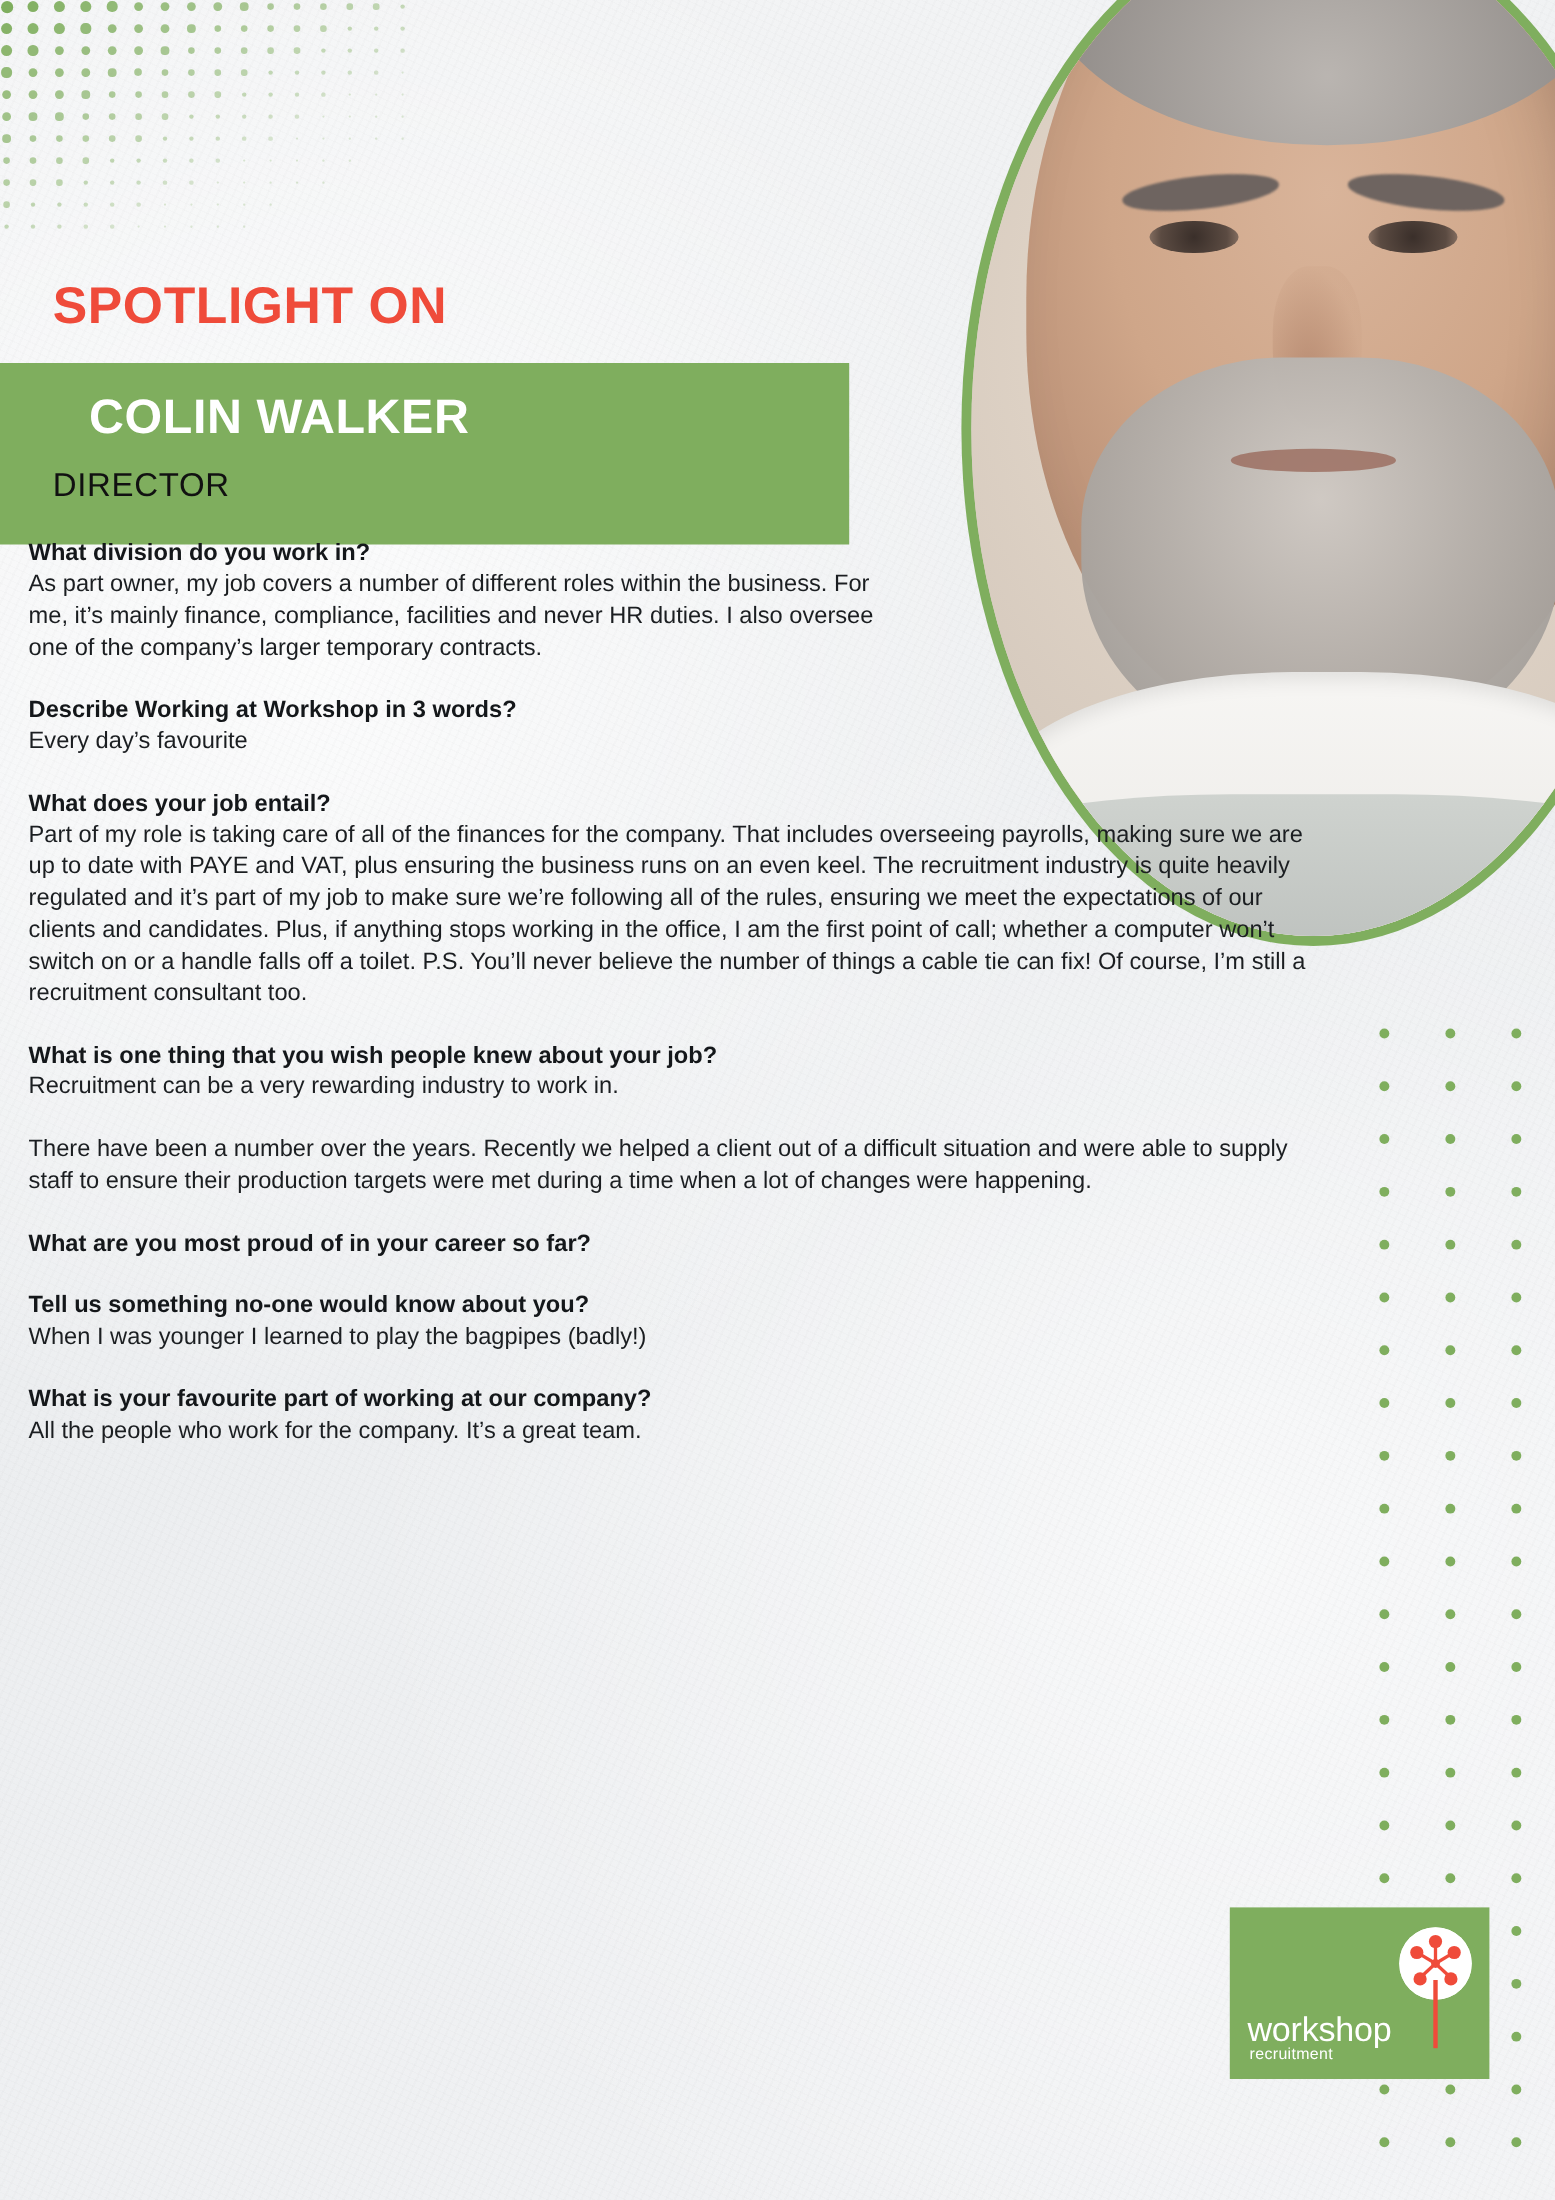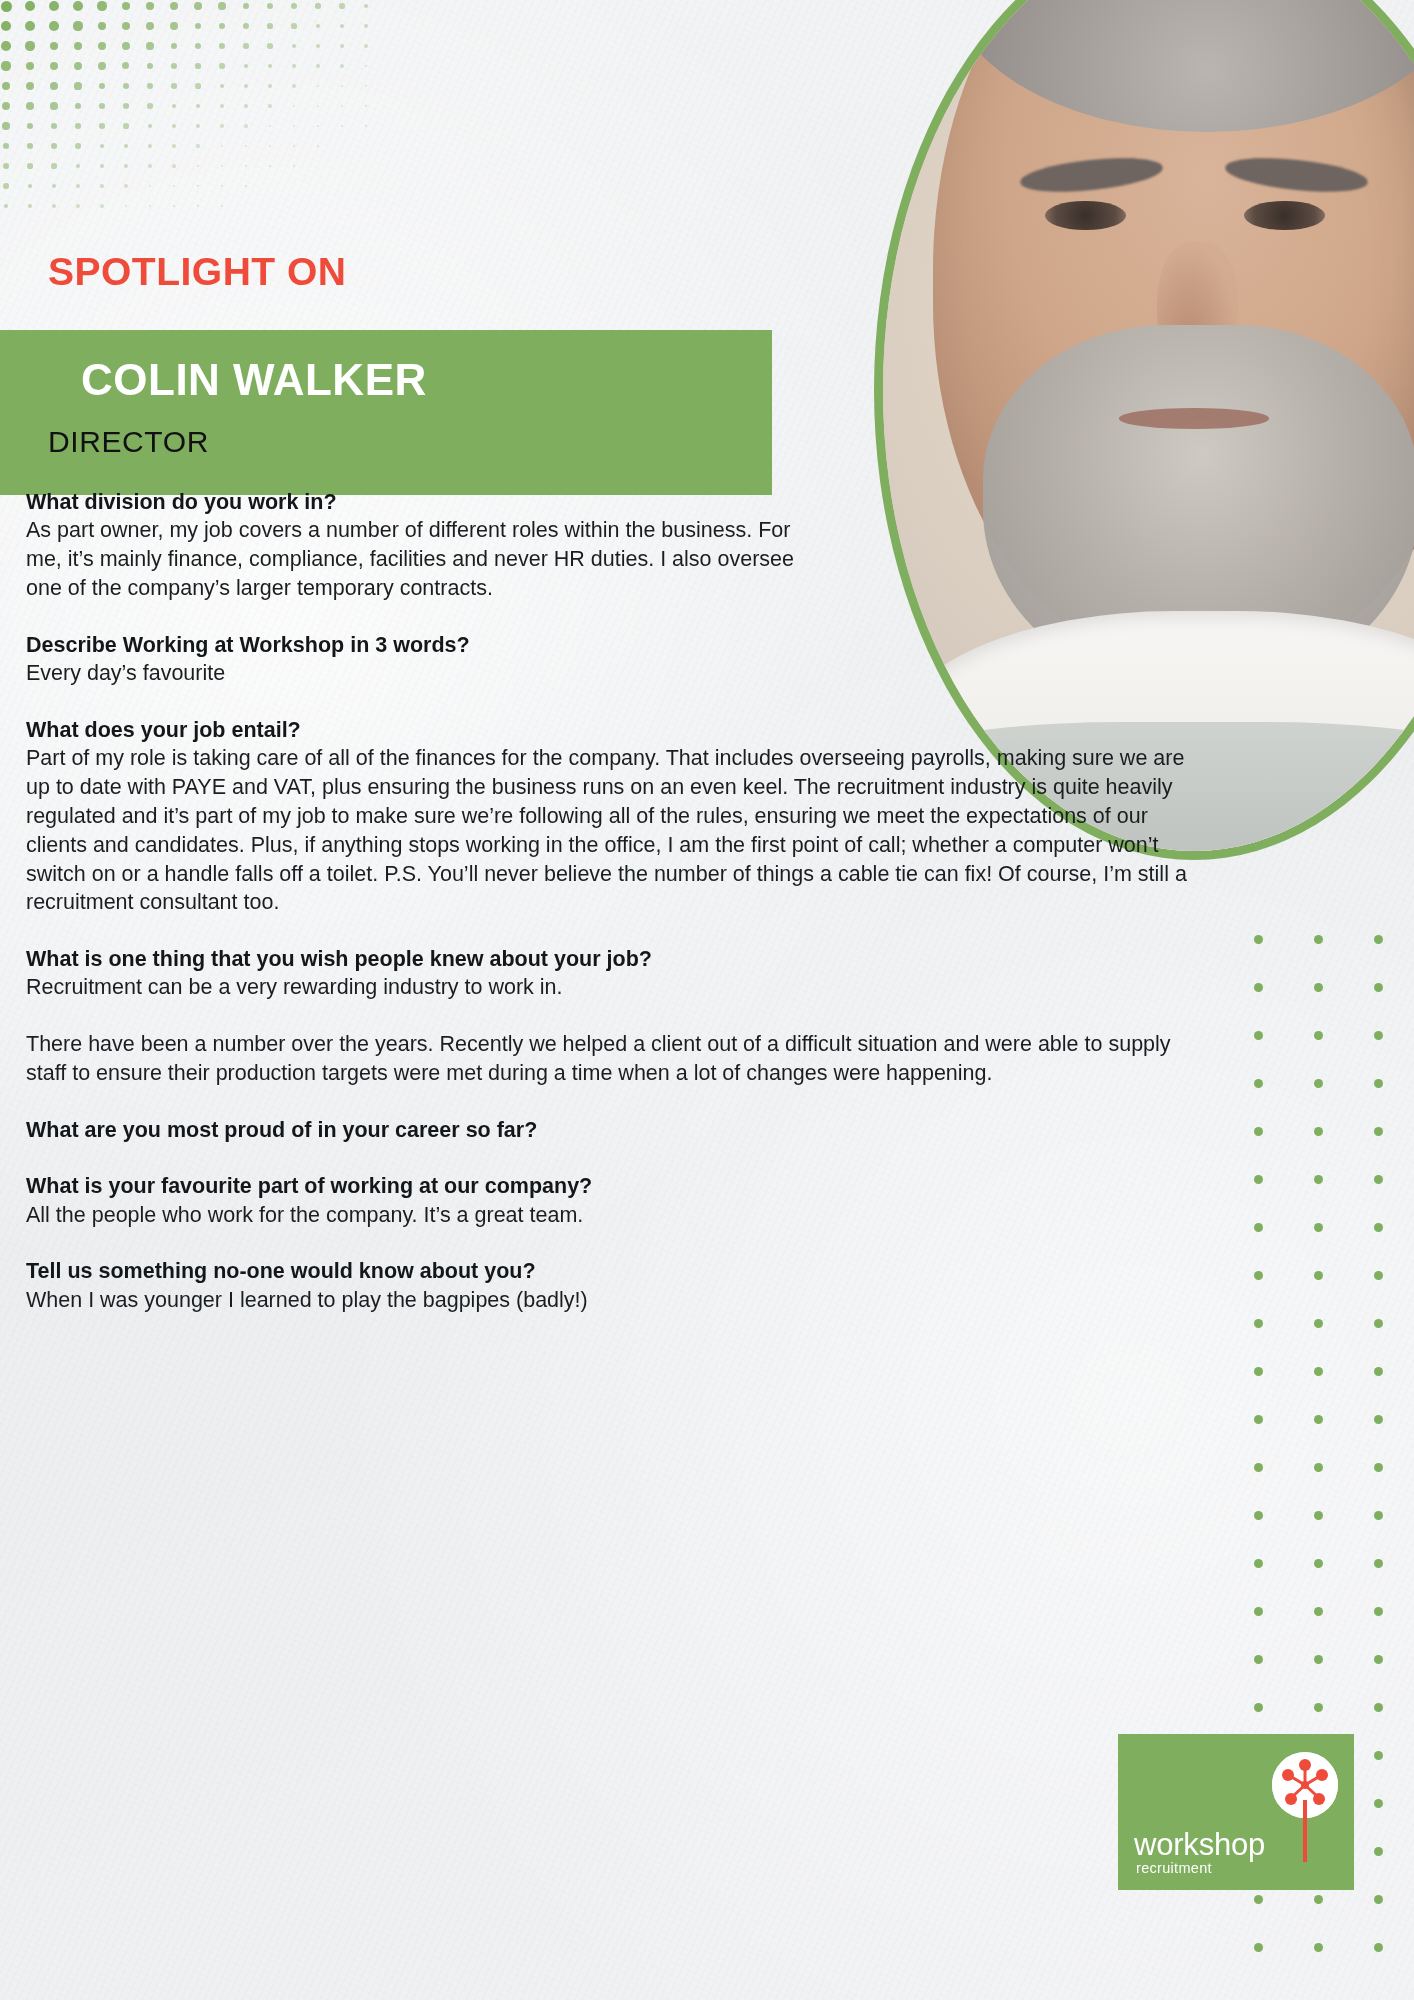--- a/index.html
+++ b/index.html
@@ -165,21 +165,21 @@
     height: 20%;
     background: linear-gradient(180deg, #cfd3cf 0%, #b9bdba 100%);
     border-radius: 40% 40% 0 0;
   }
 
   
   .spotlight {
     position: absolute;
     left: 48px;
     top: 250px;
-    font-size: 39px;
+    font-size: 47px;
     font-weight: bold;
     letter-spacing: 0.5px;
     color: #ef4b3a;
     z-index: 5;
   }
   .name-band {
     position: absolute;
     left: 0;
     top: 330px;
     width: 772px;
@@ -505,26 +505,26 @@
       <div class="q">What is one thing that you wish people knew about your job?</div>
       <div class="a">Recruitment can be a very rewarding industry to work in.</div>
     </div>
     <div class="qa-block">
       <div class="a">There have been a number over the years. Recently we helped a client out of a difficult situation and were able to supply staff to ensure their production targets were met during a time when a lot of changes were happening.</div>
     </div>
     <div class="qa-block">
       <div class="q">What are you most proud of in your career so far?</div>
     </div>
     <div class="qa-block">
+      <div class="q">Tell us something no-one would know about you?</div>
+      <div class="a">When I was younger I learned to play the bagpipes (badly!)</div>
+    </div>
+    <div class="qa-block">
       <div class="q">What is your favourite part of working at our company?</div>
       <div class="a">All the people who work for the company. It’s a great team.</div>
-    </div>
-    <div class="qa-block">
-      <div class="q">Tell us something no-one would know about you?</div>
-      <div class="a">When I was younger I learned to play the bagpipes (badly!)</div>
     </div>
   </div>
 
   <div class="dotgrid" id="dotgrid">
       <span style="left: 0px; top: 0px;"></span>
       <span style="left: 60px; top: 0px;"></span>
       <span style="left: 120px; top: 0px;"></span>
       <span style="left: 0px; top: 48px;"></span>
       <span style="left: 60px; top: 48px;"></span>
       <span style="left: 120px; top: 48px;"></span>

